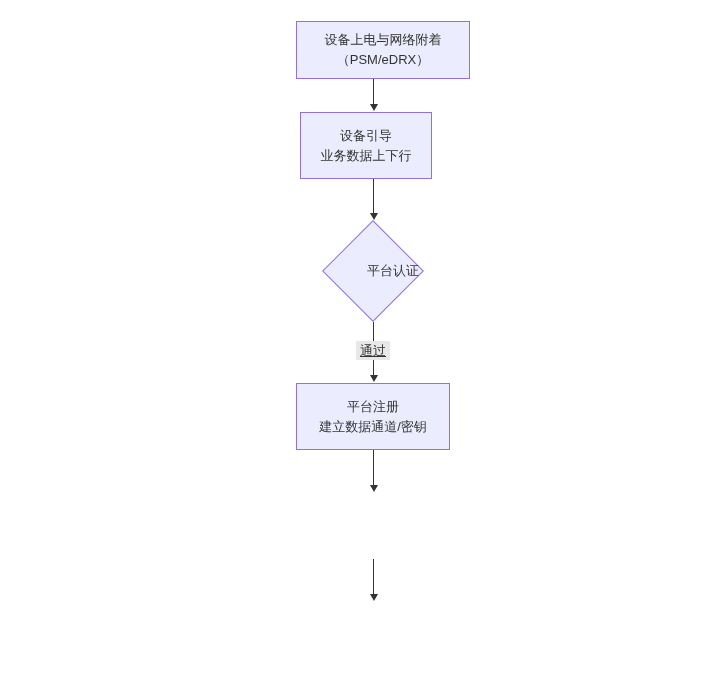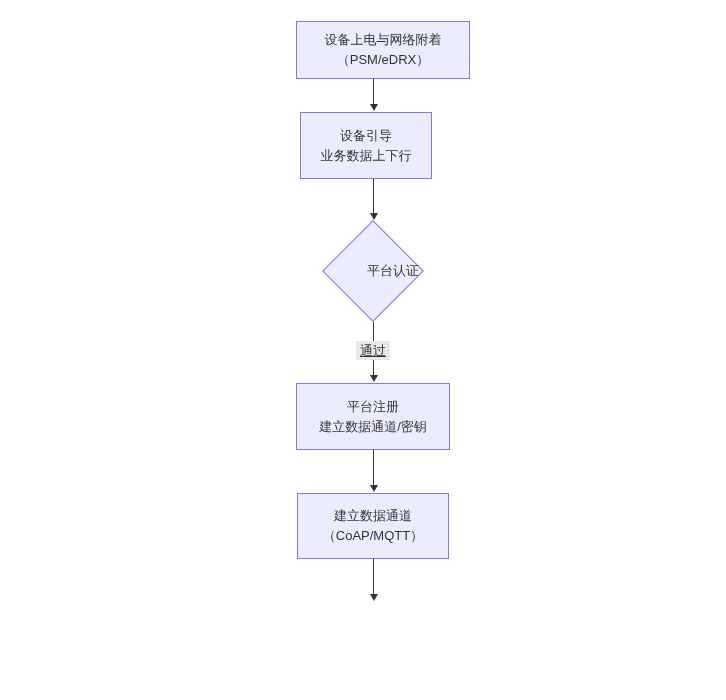--- a/index.html
+++ b/index.html
@@ -107,22 +107,18 @@
   <div class="arrowhead" style="left:369.5px; top:375px;"></div>
 
   <div class="flow-node" style="left:296px; top:383px; width:154px; height:67px;">
     <div>平台注册</div>
     <div>建立数据通道/密钥</div>
   </div>
 
   <div class="edge-line" style="left:373px; top:450px; height:36px;"></div>
   <div class="arrowhead" style="left:369.5px; top:485px;"></div>
 
-  <div class="flow-node" style="left:297px; top:493px; width:152px; height:66px;">
-    <div>建立数据通道</div>
-    <div>（CoAP/MQTT）</div>
-  </div>
 
   <div class="edge-line" style="left:373px; top:559px; height:36px;"></div>
   <div class="arrowhead" style="left:369.5px; top:594px;"></div>
 
 
 </div>
 
 </body></html>

